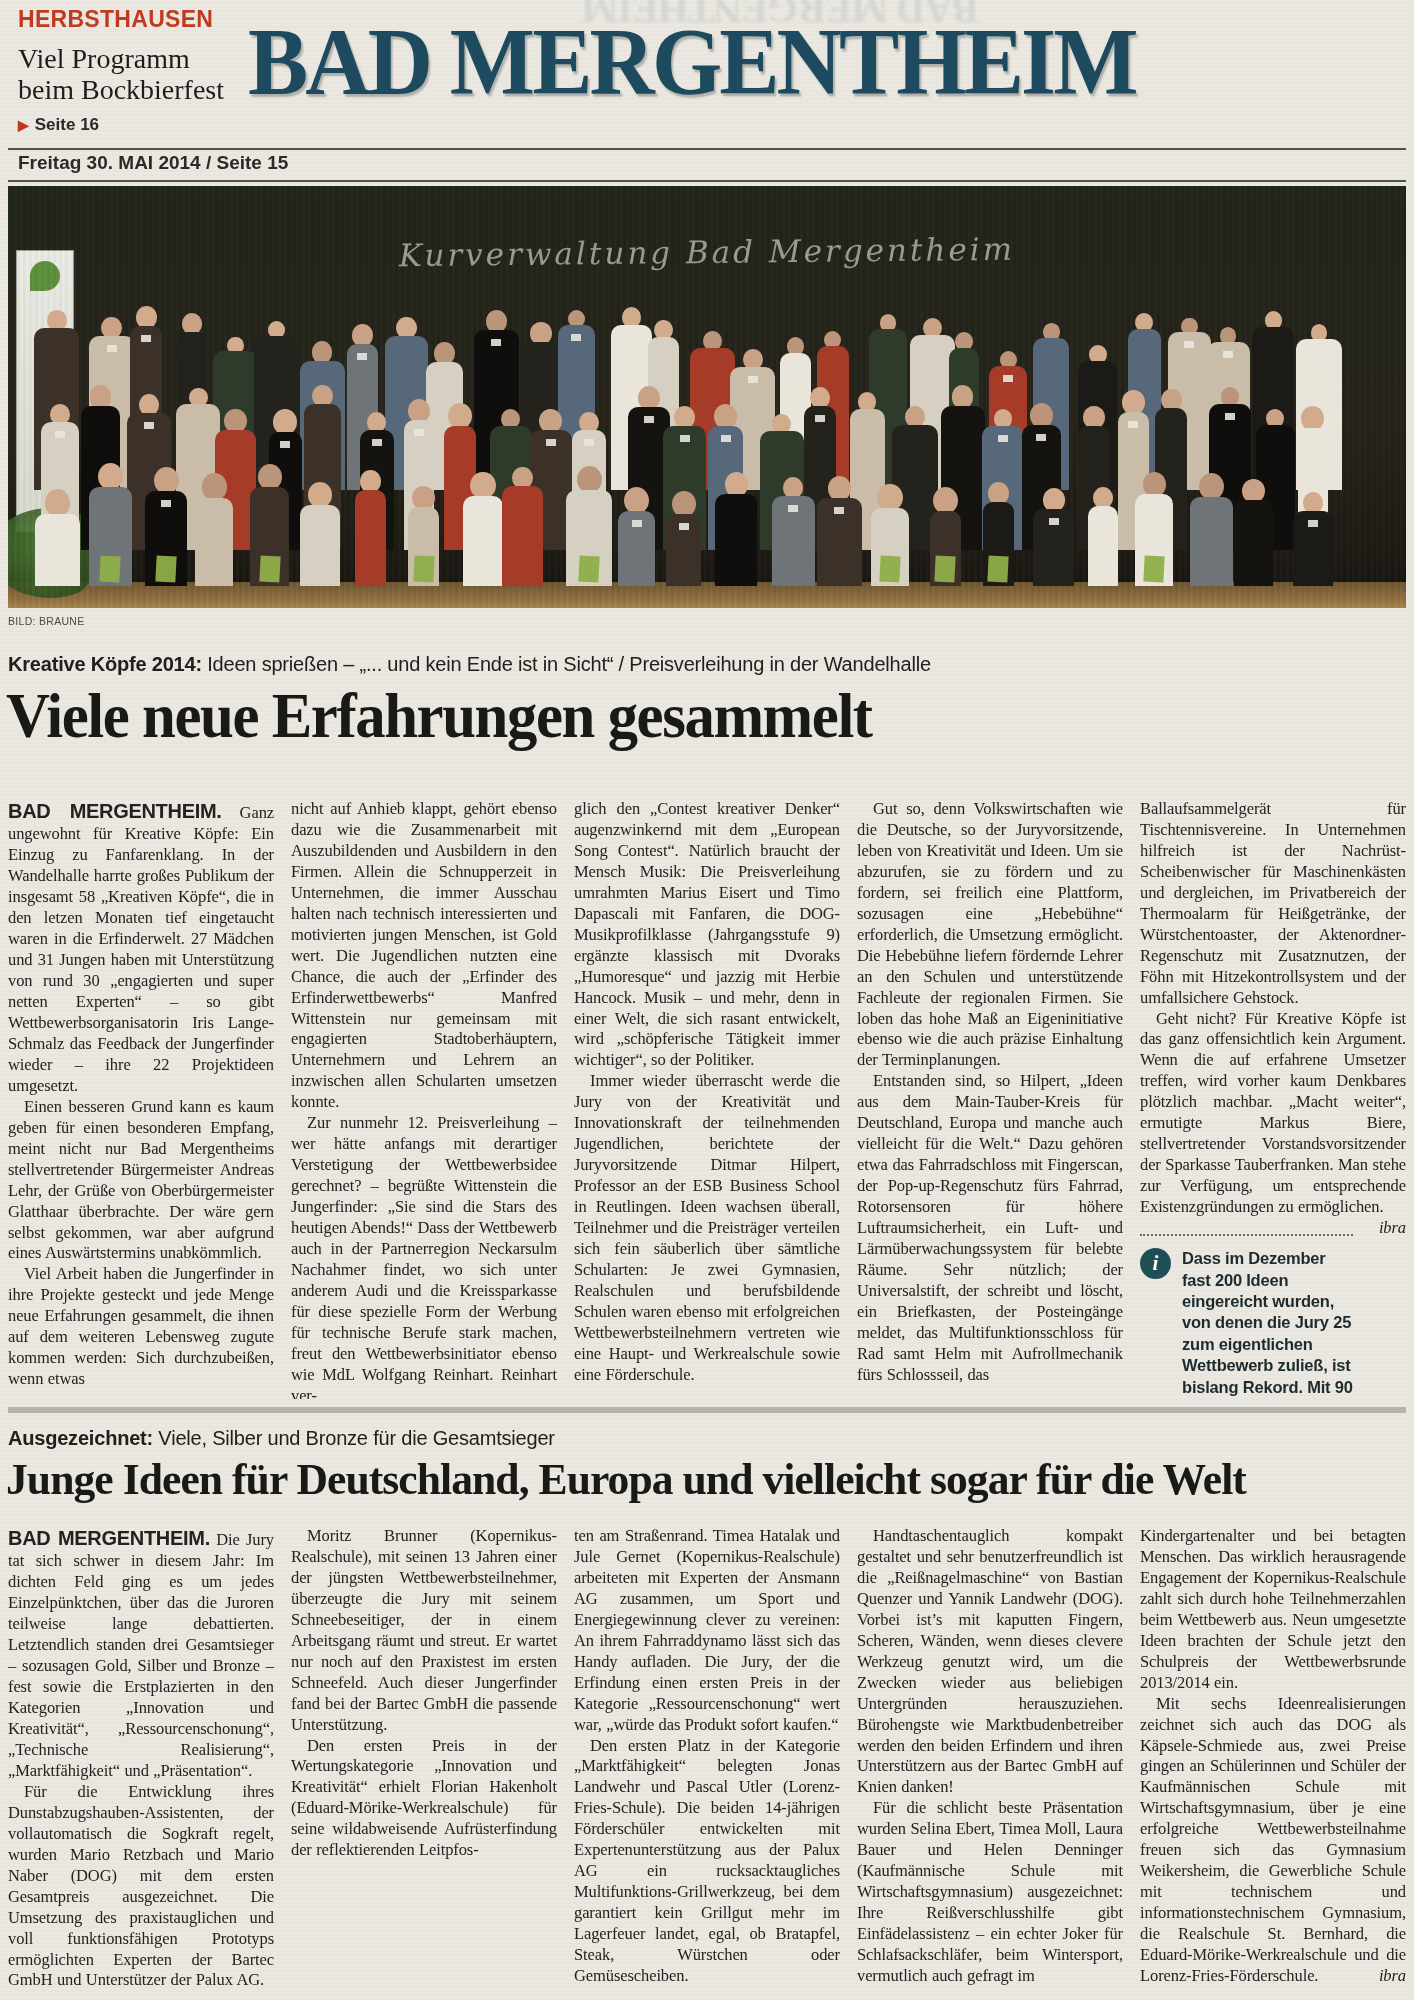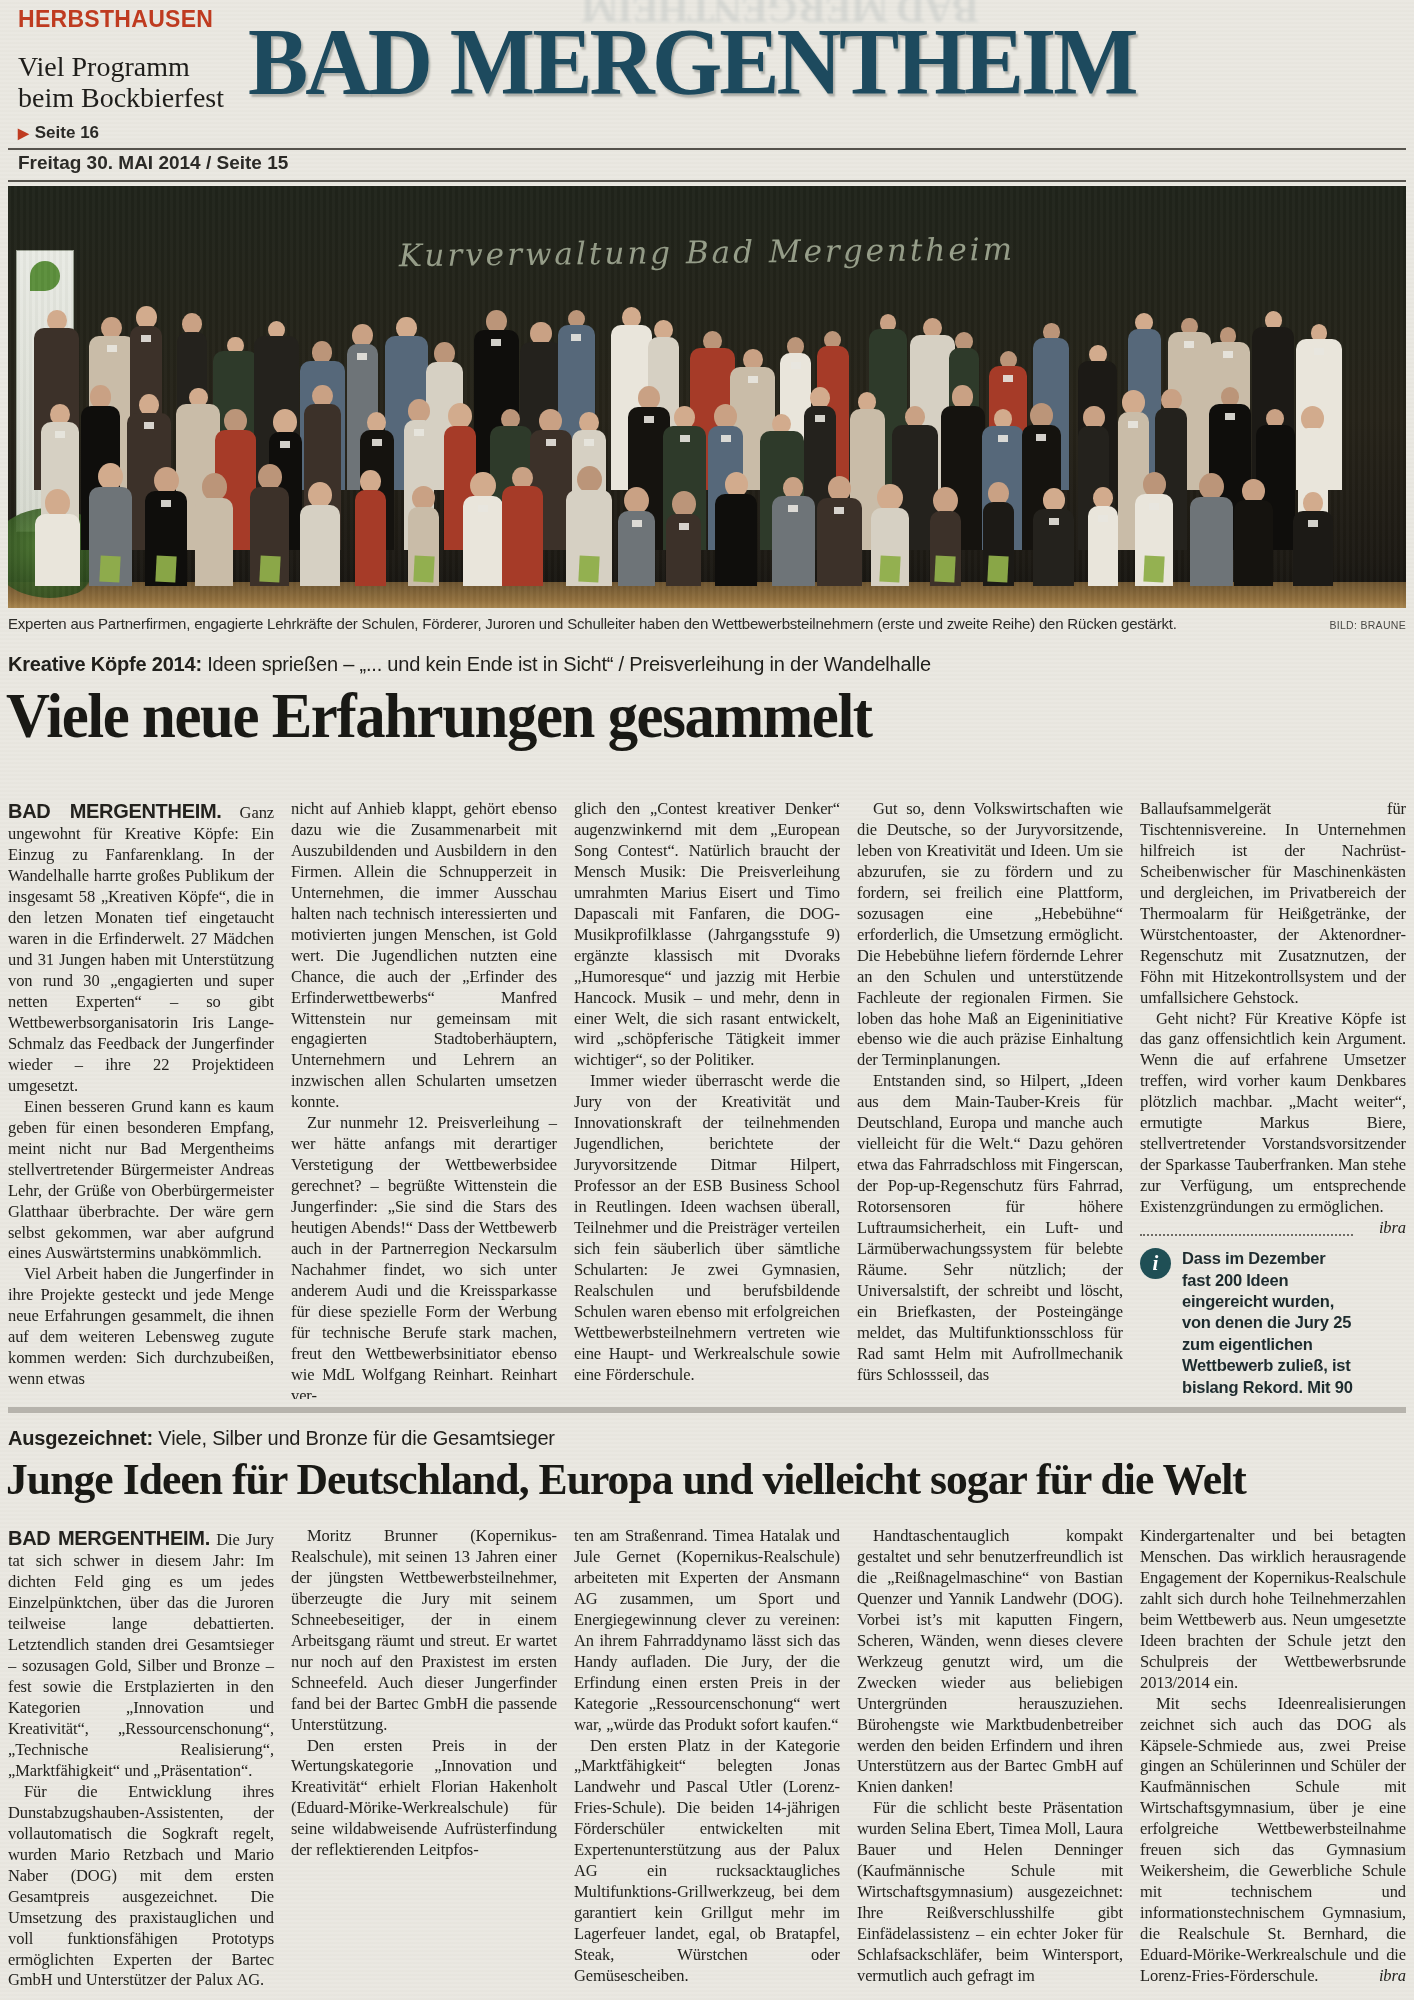--- a/index.html
+++ b/index.html
@@ -3,21 +3,21 @@
 <meta charset="utf-8">
 <style>
   html,body{margin:0;padding:0;background:#cfccc5;}
   .page{position:relative;width:1414px;height:2000px;margin:0 auto;overflow:hidden;
         background:#eae8e1;
         background-image:repeating-linear-gradient(0deg, rgba(0,0,0,0.012) 0 2px, rgba(255,255,255,0.02) 2px 4px);
         font-family:"Liberation Serif", serif;color:#23221e;}
   
   .teaser{position:absolute;left:18px;top:6px;width:300px;}
   .teaser-region{font-family:"Liberation Sans",sans-serif;font-weight:bold;font-size:23px;letter-spacing:.3px;color:#bf3b20;}
-  .teaser-title{font-size:28px;line-height:1.12;margin-top:18px;color:#1e1d1a;}
+  .teaser-title{font-size:28px;line-height:1.12;margin-top:10px;color:#1e1d1a;}
   .teaser-ref{font-family:"Liberation Sans",sans-serif;font-weight:bold;font-size:17px;margin-top:9px;color:#2a2926;}
   .teaser-ref .arrow{color:#bf3b20;font-size:14px;margin-right:6px;}
   .masthead{position:absolute;left:248px;top:14px;width:900px;text-align:center;
             font-weight:bold;font-size:96px;line-height:1;letter-spacing:-3px;color:#1d4a5e;
             transform:scaleX(.94);transform-origin:left top;white-space:nowrap;
             text-shadow:2px 3px 2px rgba(70,75,70,.35);}
   .bleed{position:absolute;left:430px;top:-14px;width:700px;text-align:center;font-weight:bold;font-size:40px;
          color:#7c8d93;opacity:.18;filter:blur(1.5px);transform:scaleX(-1) scaleY(-1);letter-spacing:-1px;white-space:nowrap;}
   .rule{position:absolute;left:8px;width:1398px;height:2px;background:#56534d;}
   .rule.r1{top:148px}.rule.r2{top:180px}
@@ -524,21 +524,20 @@
       </div>
       <div class="person" style="left: 1284.51px; bottom: 22px; z-index: 3;">
         <div class="head" style="width: 20.4737px; height: 22.0092px; background: rgb(210, 171, 141);"></div>
         <div class="torso" style="width: 40.5491px; height: 74.7071px; background: rgb(28, 26, 22);">
           <div class="badge"></div>
         </div>
       </div>
     </div>
 
   <div class="caption-row">
-    <span class="caption">Experten aus Partnerfirmen, engagierte Lehrkräfte der Schulen, Förderer, Juroren und Schulleiter haben den Wettbewerbsteilnehmern (erste und zweite Reihe) den Rücken gestärkt.</span>
     <span class="credit">BILD: BRAUNE</span>
   </div>
 
   <div class="kicker k1">
     <b>Kreative Köpfe 2014:</b><span> Ideen sprießen – „... und kein Ende ist in Sicht“ / Preisverleihung in der Wandelhalle</span>
   </div>
   <h1 class="headline1" style="margin:0;">Viele neue Erfahrungen gesammelt</h1>
   <div class="body-cols a1" id="a1-cols">
       <div class="col">
         <p><span class="lead-in">BAD MERGENTHEIM.</span> Ganz ungewohnt für Kreative Köpfe: Ein Einzug zu Fanfarenklang. In der Wandelhalle harrte großes Publikum der insgesamt 58 „Kreativen Köpfe“, die in den letzen Monaten tief eingetaucht waren in die Erfinderwelt. 27 Mädchen und 31 Jungen haben mit Unterstützung von rund 30 „engagierten und super netten Experten“ – so gibt Wettbewerbsorganisatorin Iris Lange-Schmalz das Feedback der Jungerfinder wieder – ihre 22 Projektideen umgesetzt.</p>

